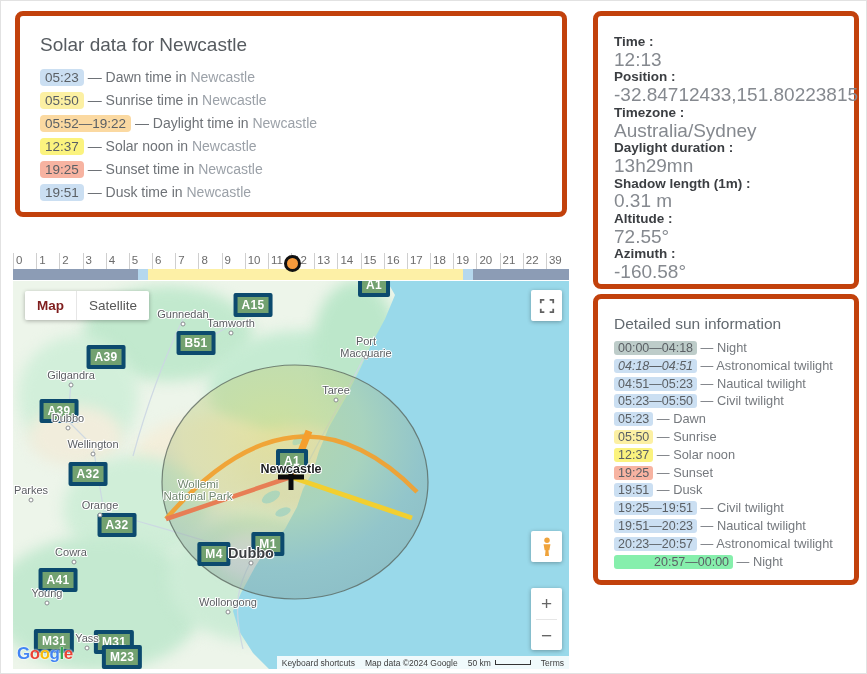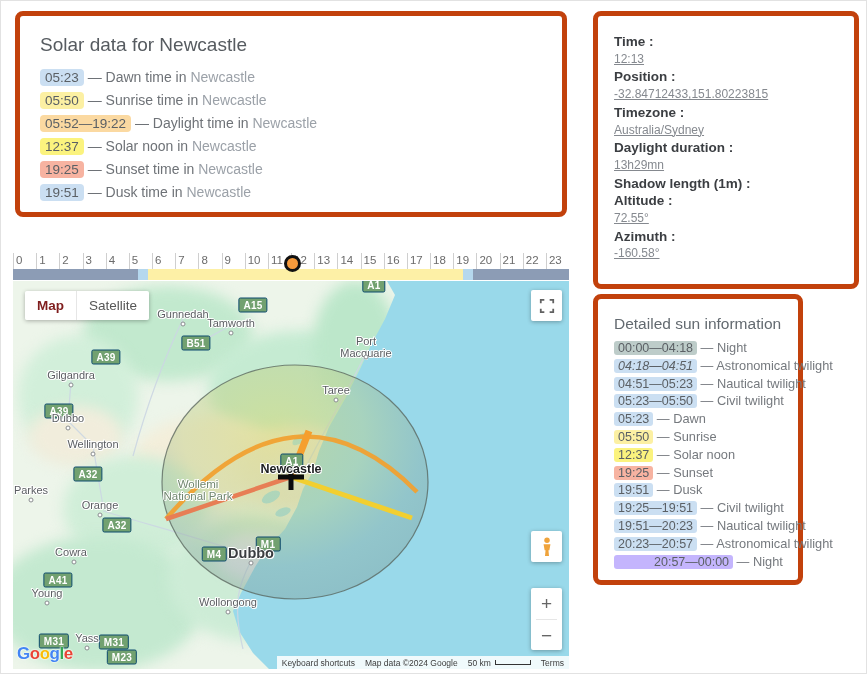--- a/index.html
+++ b/index.html
@@ -2,31 +2,31 @@
 <html><head>
 <meta charset="utf-8">
 <style>
   * { box-sizing: border-box; margin: 0; padding: 0; }
   body { background:#fff; font-family:"Liberation Sans", sans-serif; }
   #page { position:relative; width:867px; height:674px; background:#fff; border:1px solid #e2e2e2; overflow:hidden; }
 
   .panel { position:absolute; background:#fff; border:5px solid #c2410c; border-radius:8px; }
   #solar-panel { left:14px; top:10px; width:552px; height:206px; padding:18px 20px; }
   #info-panel  { left:592px; top:10px; width:266px; height:278px; padding:17px 16px; }
-  #detail-panel{ left:592px; top:293px; width:210px; height:291px; padding:16px 16px; }
+  #detail-panel{ left:592px; top:293px; width:266px; height:291px; padding:16px 16px; }
 
   .panel-title { font-size:19px; color:#565b60; font-weight:400; }
   #solar-list { margin-top:13px; }
   .solar-item { height:23px; font-size:14px; color:#6e7277; white-space:nowrap; }
   .badge { display:inline-block; border-radius:4px; padding:1px 5px; color:#5b6065; }
   .solar-item .badge { font-size:13.5px; }
   .city { color:#9ba1a8; }
 
   .info-field .flabel { font-size:13.5px; font-weight:bold; color:#3b3e42; line-height:17.7px; }
-  .info-field .fvalue { font-size:12px; color:#85898f; line-height:17.7px;text-decoration:underline; }
+  .info-field .fvalue { font-size:19px; color:#85898f; line-height:17.7px; }
 
   #detail-title { font-size:15.5px; color:#636a70; font-weight:400; }
   #detail-list { margin-top:7px; }
   .detail-item { height:17.8px; font-size:12.8px; color:#75797e; white-space:nowrap; }
   .detail-item .badge { font-size:12.5px; padding:0 4px; border-radius:3px; }
 
   
   #timeline { position:absolute; left:12px; top:252px; width:556px; height:28px; }
   #hours-row { position:absolute; left:0; top:0; width:100%; height:16px; display:flex; }
   .hour-cell { flex:1 1 0; border-left:1px solid #cfcfcf; font-size:11.5px; color:#6b6b6b; padding-left:2px; line-height:14px; }
@@ -37,22 +37,22 @@
   
   #map { position:absolute; left:12px; top:280px; width:556px; height:388px; background:#edf5ea; overflow:hidden; }
   .patch { position:absolute; border-radius:50%; filter:blur(7px); }
   #map svg.layer { position:absolute; left:0; top:0; }
   .town { position:absolute; transform:translate(-50%,-50%); font-size:11px; color:#5b5e62; white-space:nowrap; text-align:center; z-index:20;
           text-shadow:1px 0 0 #fff,-1px 0 0 #fff,0 1px 0 #fff,0 -1px 0 #fff,1px 1px 0 #fff,-1px -1px 0 #fff; }
   .town.big { font-size:14.5px; font-weight:bold; color:#3a3d40; }
   .town.city-label { font-size:12.5px; font-weight:bold; color:#1d1f21; z-index:31; }
   .town.park { color:#71876f; font-size:11.5px; line-height:12px; }
   .town-dot { position:absolute; width:5px; height:5px; border-radius:50%; background:#fff; border:1.5px solid #8a8d90; transform:translate(-50%,-50%); z-index:20; }
-  .roadbadge { position:absolute; transform:translate(-50%,-50%); background:#72a170; color:#fff; font-size:10px; font-weight:bold;
-               padding:1px 4px; border-radius:2px; border:1px solid #0c4a6e; z-index:19; letter-spacing:0.3px; }
+  .roadbadge { position:absolute; transform:translate(-50%,-50%); background:#72a170; color:#fff; font-size:12px; font-weight:bold;
+               padding:1px 4px; border-radius:2px; border:4px solid #0c4a6e; z-index:19; letter-spacing:0.3px; }
 
   
   #map-type { position:absolute; left:12px; top:10px; display:flex; box-shadow:0 1px 4px rgba(0,0,0,0.3); border-radius:2px; z-index:40; }
   #map-type .mt-btn { background:#fff; height:29px; line-height:29px; padding:0 12px; font-size:13.5px; cursor:pointer; }
   #btn-map { font-weight:bold; color:#7f1d1d; border-right:1px solid #e6e6e6; border-radius:2px 0 0 2px; }
   #btn-satellite { color:#565656; border-radius:0 2px 2px 0; }
   .sq-btn { position:absolute; width:31px; height:31px; background:#fff; border-radius:2px; box-shadow:0 1px 4px rgba(0,0,0,0.3);
             display:flex; align-items:center; justify-content:center; z-index:40; cursor:pointer; }
   #fullscreen-btn { right:7px; top:9px; }
   #pegman-btn { right:7px; top:250px; }
@@ -96,20 +96,21 @@
       <div class="info-field">
         <div class="flabel">Timezone :</div>
         <div class="fvalue">Australia/Sydney</div>
       </div>
       <div class="info-field">
         <div class="flabel">Daylight duration :</div>
         <div class="fvalue">13h29mn</div>
       </div>
       <div class="info-field">
         <div class="flabel">Shadow length (1m) :</div>
+        <div class="fvalue">0.31 m</div>
       </div>
       <div class="info-field">
         <div class="flabel">Altitude :</div>
         <div class="fvalue">72.55°</div>
       </div>
       <div class="info-field">
         <div class="flabel">Azimuth :</div>
         <div class="fvalue">-160.58°</div>
       </div>
     </div>
@@ -122,21 +123,21 @@
         <div class="detail-item"><span class="badge" style="background: rgb(203, 223, 242);">04:51—05:23</span><span> — Nautical twilight</span></div>
         <div class="detail-item"><span class="badge" style="background: rgb(203, 223, 242);">05:23—05:50</span><span> — Civil twilight</span></div>
         <div class="detail-item"><span class="badge" style="background: rgb(203, 223, 242);">05:23</span><span> — Dawn</span></div>
         <div class="detail-item"><span class="badge" style="background: rgb(252, 240, 163);">05:50</span><span> — Sunrise</span></div>
         <div class="detail-item"><span class="badge" style="background: rgb(251, 243, 126);">12:37</span><span> — Solar noon</span></div>
         <div class="detail-item"><span class="badge" style="background: rgb(247, 179, 161);">19:25</span><span> — Sunset</span></div>
         <div class="detail-item"><span class="badge" style="background: rgb(203, 223, 242);">19:51</span><span> — Dusk</span></div>
         <div class="detail-item"><span class="badge" style="background: rgb(203, 223, 242);">19:25—19:51</span><span> — Civil twilight</span></div>
         <div class="detail-item"><span class="badge" style="background: rgb(203, 223, 242);">19:51—20:23</span><span> — Nautical twilight</span></div>
         <div class="detail-item"><span class="badge" style="background: rgb(203, 223, 242);">20:23—20:57</span><span> — Astronomical twilight</span></div>
-        <div class="detail-item"><span class="badge" style="background: #c4b5fd; padding-left: 40px;">20:57—00:00</span><span> — Night</span></div>
+        <div class="detail-item"><span class="badge" style="background: #86efac; padding-left: 40px;">20:57—00:00</span><span> — Night</span></div>
       </div>
   </div>
 
   <div id="timeline">
     <div id="hours-row">
         <div class="hour-cell">0</div>
         <div class="hour-cell">1</div>
         <div class="hour-cell">2</div>
         <div class="hour-cell">3</div>
         <div class="hour-cell">4</div>
@@ -151,21 +152,21 @@
         <div class="hour-cell">13</div>
         <div class="hour-cell">14</div>
         <div class="hour-cell">15</div>
         <div class="hour-cell">16</div>
         <div class="hour-cell">17</div>
         <div class="hour-cell">18</div>
         <div class="hour-cell">19</div>
         <div class="hour-cell">20</div>
         <div class="hour-cell">21</div>
         <div class="hour-cell">22</div>
-        <div class="hour-cell">23</div>
+        <div class="hour-cell">39</div>
       </div>
     <div id="tl-bar">
         <div class="tl-seg" style="left: 0%; width: 22.4292%; background: rgb(140, 156, 181);"></div>
         <div class="tl-seg" style="left: 22.4292%; width: 1.875%; background: rgb(181, 216, 238);"></div>
         <div class="tl-seg" style="left: 24.3042%; width: 56.6%; background: rgb(253, 240, 166);"></div>
         <div class="tl-seg" style="left: 80.9042%; width: 1.80417%; background: rgb(181, 216, 238);"></div>
         <div class="tl-seg" style="left: 82.7083%; width: 17.2917%; background: rgb(140, 156, 181);"></div>
       </div>
     <div id="tl-marker" style="background: rgb(247, 155, 60); left: calc(50.9042% - 12px);"></div>
   </div>

